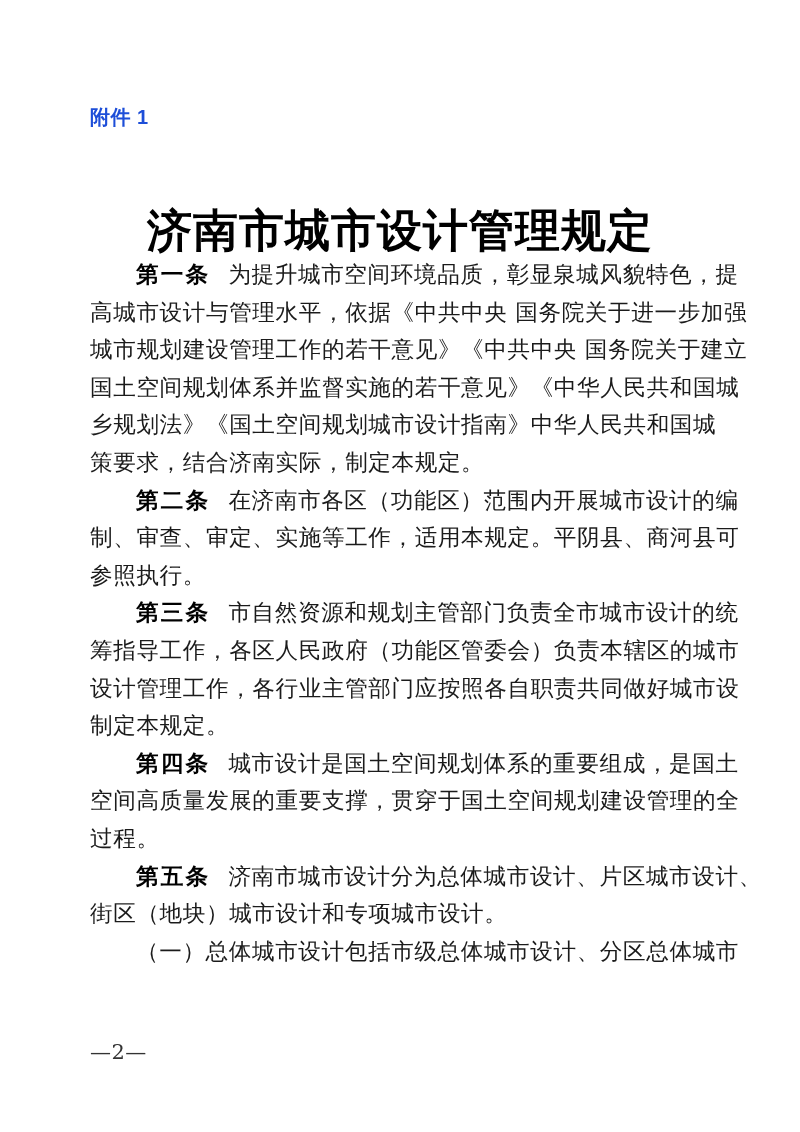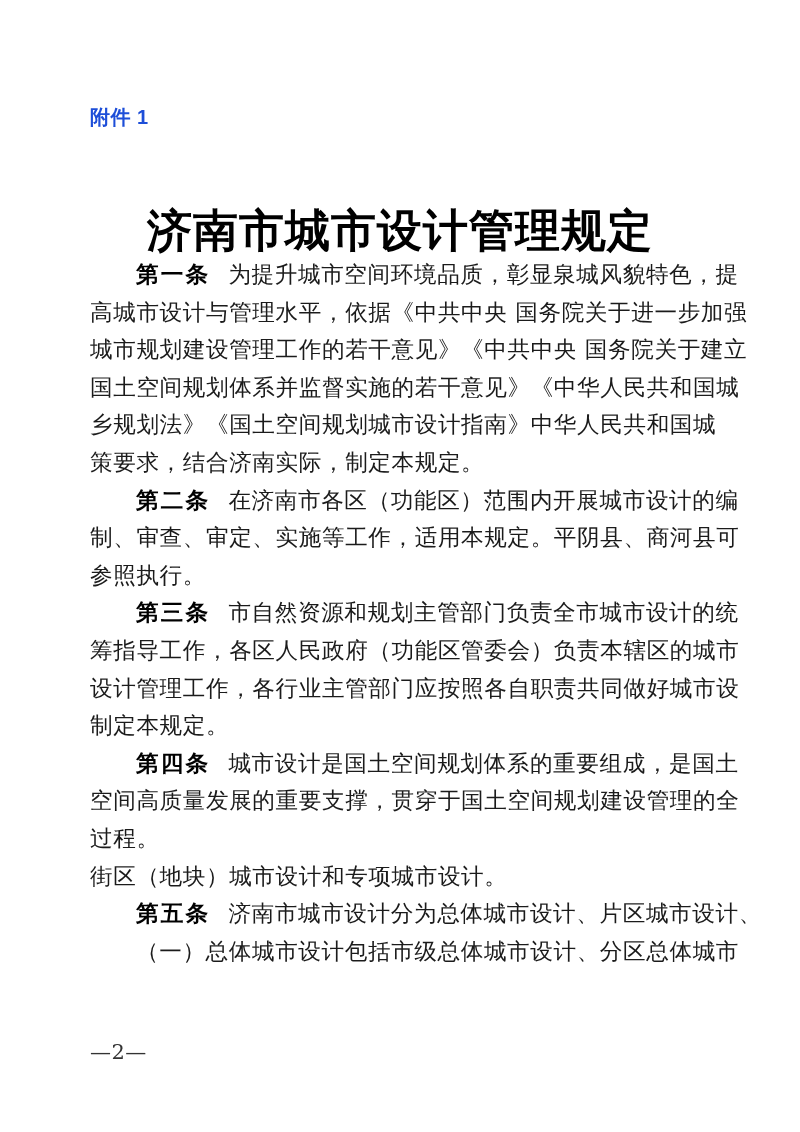--- a/index.html
+++ b/index.html
@@ -110,20 +110,20 @@
       <div class="doc-line indent"><span class="art-label">第二条</span><span class="art-gap"></span><span>在济南市各区（功能区）范围内开展城市设计的编</span></div>
       <div class="doc-line">制、审查、审定、实施等工作，适用本规定。平阴县、商河县可</div>
       <div class="doc-line">参照执行。</div>
       <div class="doc-line indent"><span class="art-label">第三条</span><span class="art-gap"></span><span>市自然资源和规划主管部门负责全市城市设计的统</span></div>
       <div class="doc-line">筹指导工作，各区人民政府（功能区管委会）负责本辖区的城市</div>
       <div class="doc-line">设计管理工作，各行业主管部门应按照各自职责共同做好城市设</div>
       <div class="doc-line">制定本规定。</div>
       <div class="doc-line indent"><span class="art-label">第四条</span><span class="art-gap"></span><span>城市设计是国土空间规划体系的重要组成，是国土</span></div>
       <div class="doc-line">空间高质量发展的重要支撑，贯穿于国土空间规划建设管理的全</div>
       <div class="doc-line">过程。</div>
+      <div class="doc-line indent"><span class="art-label">第五条</span><span class="art-gap"></span><span>济南市城市设计分为总体城市设计、片区城市设计、</span></div>
       <div class="doc-line">街区（地块）城市设计和专项城市设计。</div>
-      <div class="doc-line indent"><span class="art-label">第五条</span><span class="art-gap"></span><span>济南市城市设计分为总体城市设计、片区城市设计、</span></div>
       <div class="doc-line center-ind">（一）总体城市设计包括市级总体城市设计、分区总体城市</div>
     </div>
 
   <div class="page-footer">—2—</div>
 
 </div>
 
 </body></html>

